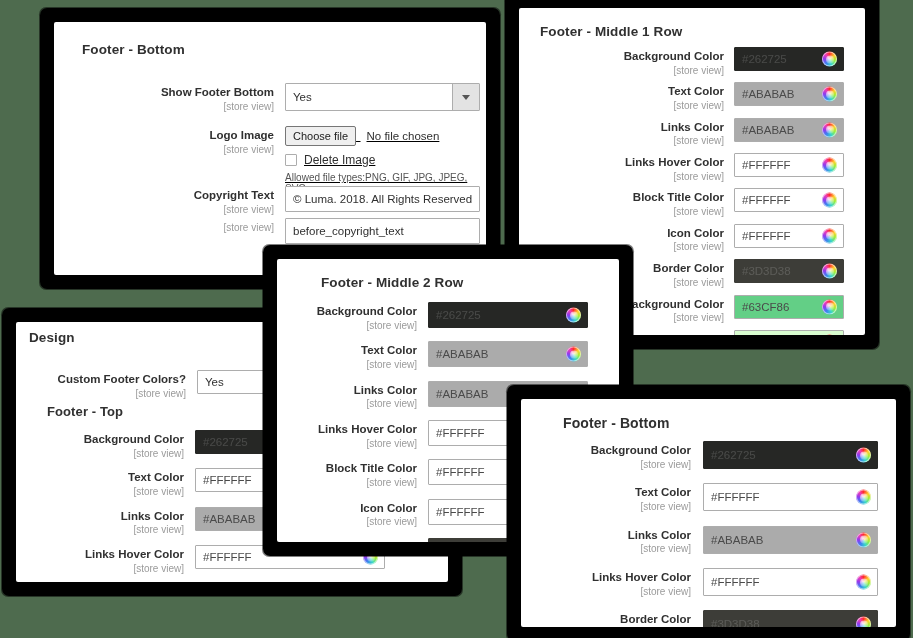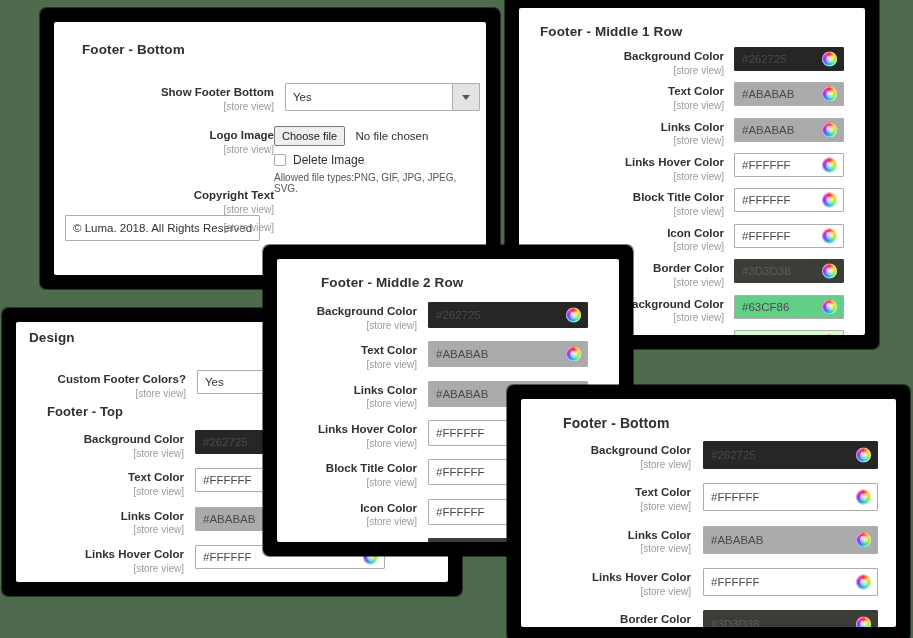--- a/index.html
+++ b/index.html
@@ -104,46 +104,49 @@
             </span>
         </div>
       </div>
     </div>
 
     <div class="row" style="position:absolute;left:0;top:104px;width:100%;">
       <div class="lbl" style="width:220px;">
         <span>Logo Image</span>
         <span class="scope">[store view]</span>
       </div>
-      <div style="width:200px;">
+      <div style="margin-left:11px;width:200px;text-decoration:underline;">
         <div>
           <span class="filebtn">Choose file</span>
           <span class="filetxt">No file chosen</span>
         </div>
         <div class="chkrow">
           <span class="chk"></span>
           <span class="chklbl">Delete Image</span>
         </div>
         <div class="note">Allowed file types:PNG, GIF, JPG, JPEG, SVG.</div>
       </div>
     </div>
 
-    <div class="row" style="position:absolute;left:0;top:164px;width:100%;flex-direction:column;">
+    <div class="row" style="position:absolute;left:0;top:164px;width:100%;">
       <div class="lbl" style="width:220px;">
         <span>Copyright Text</span>
         <span class="scope">[store view]</span>
       </div>
       <div class="fieldwrap" style="margin-left:11px;width:195px;">
         <div class="inp plain">© Luma. 2018. All Rights Reserved</div>
       </div>
     </div>
 
     <div class="row" style="position:absolute;left:0;top:196px;width:100%;">
       <div class="lbl" style="width:220px;">
         <span class="scope">[store view]</span>
+      </div>
+      <div class="fieldwrap" style="margin-left:11px;width:195px;">
+        <div class="inp plain">before_copyright_text</div>
       </div>
     </div>
 
   </div>
 </div>
 
 <div class="panel z1" id="p-mid1">
   <div class="panel-inner">
     <div class="sec-title" style="position:absolute;left:21px;top:16px;">Footer - Middle 1 Row</div>
     <div id="mid1-rows" style="position:absolute;left:0;top:39px;width:100%;">

